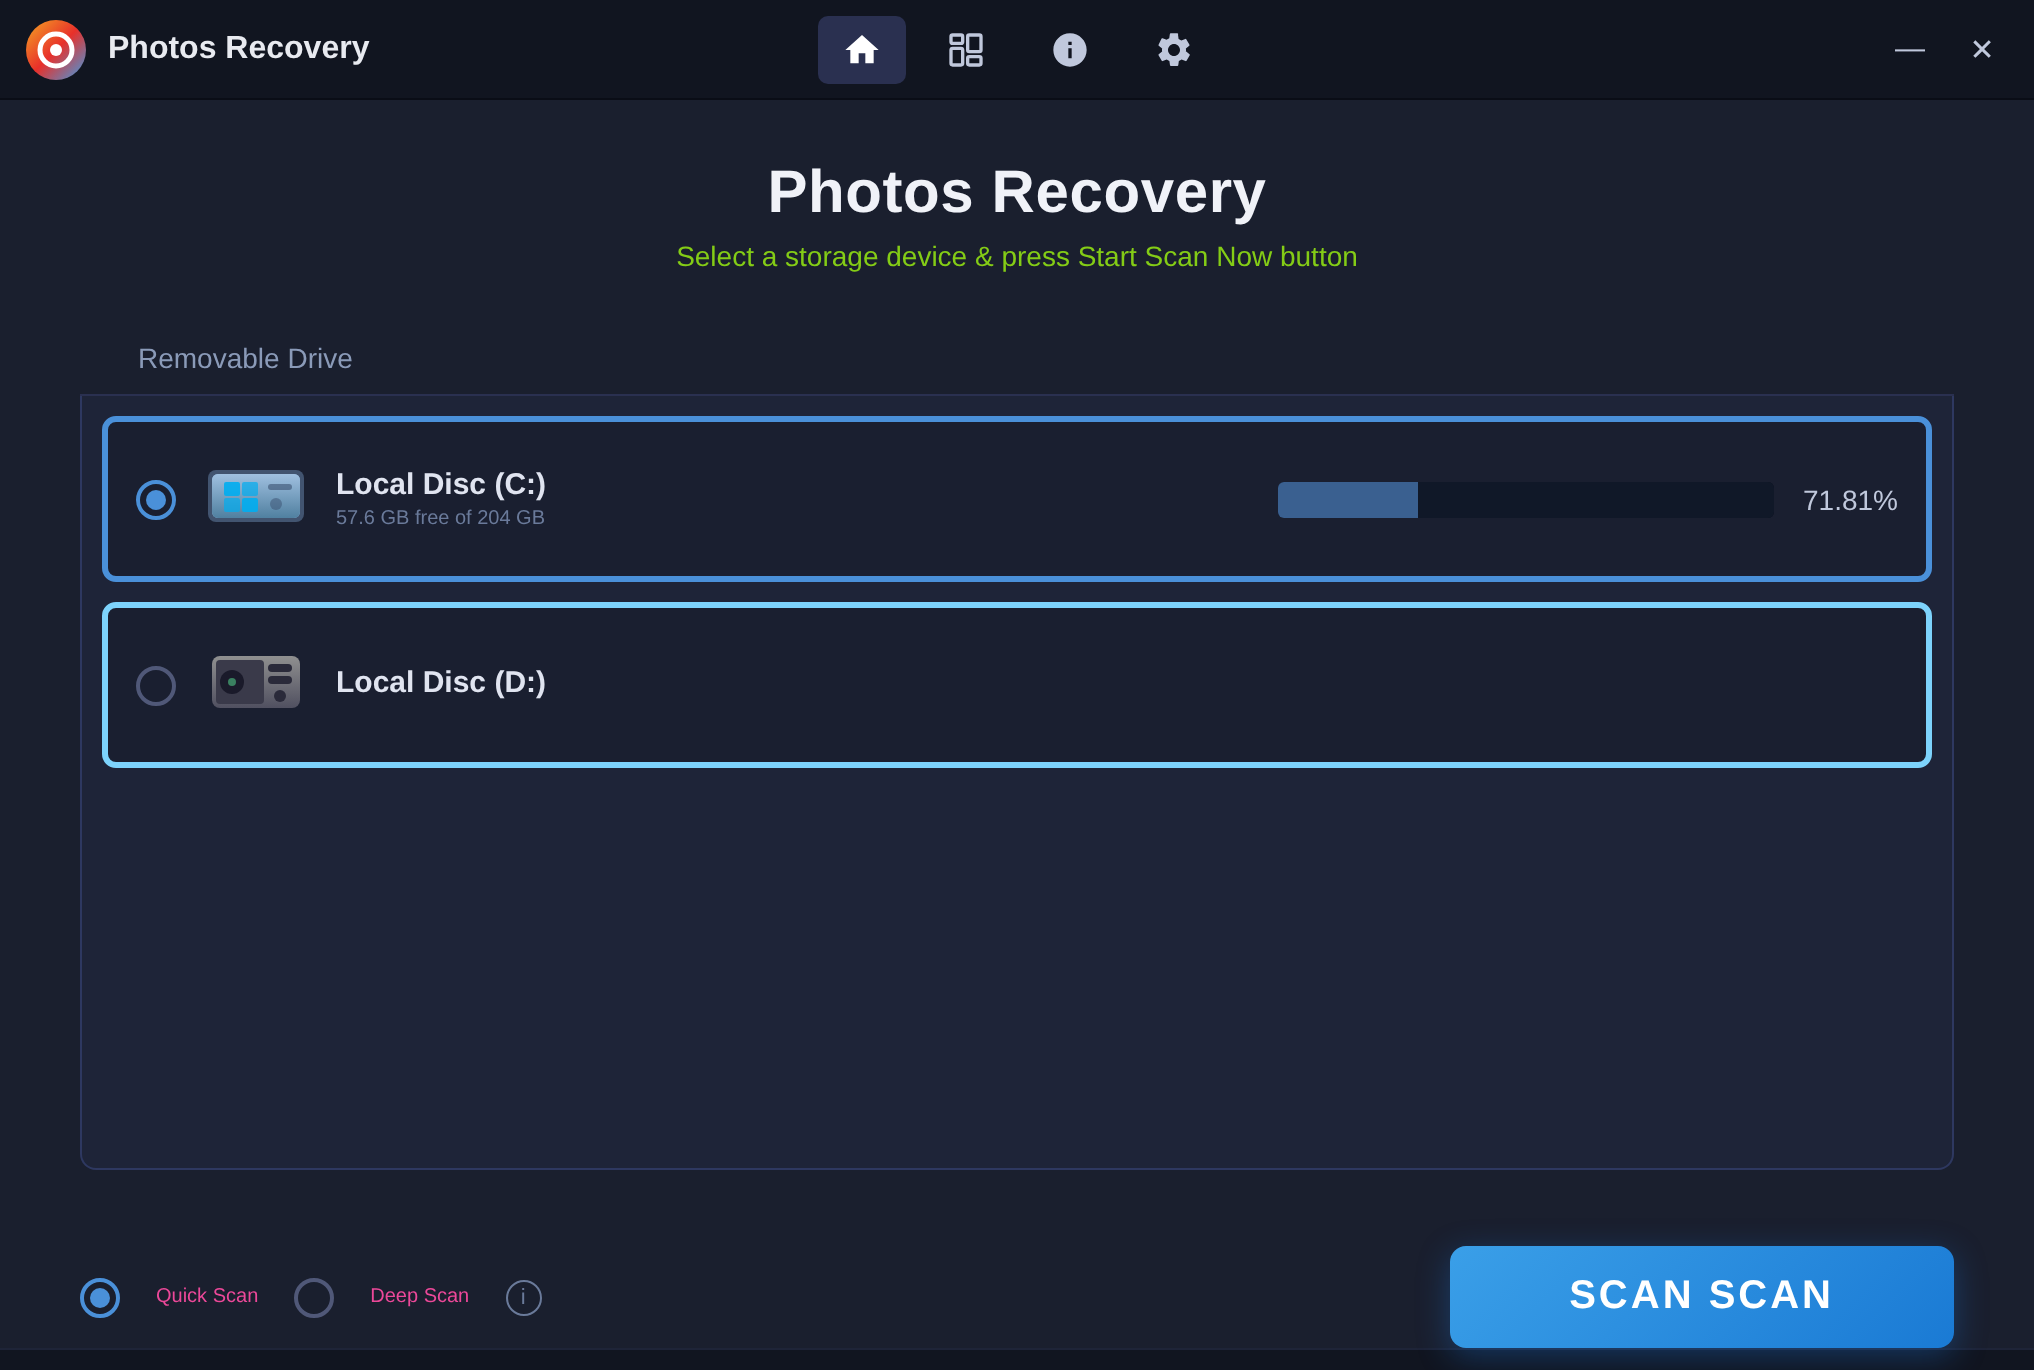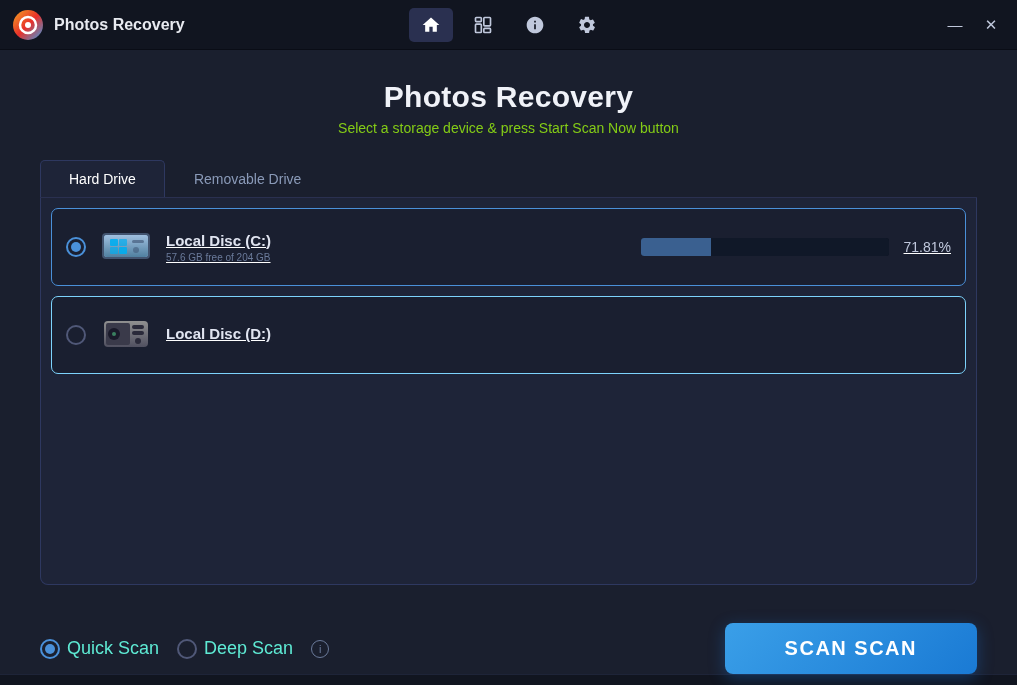--- a/index.html
+++ b/index.html
@@ -128,27 +128,26 @@
       border: 1px solid #2e3860;
       border-top: none;
       border-radius: 0 0 8px 8px;
       padding: 10px;
       flex: 1;
     }
     .drive-item {
       display: flex;
       align-items: center;
       padding: 16px 14px;
-      border: 1px solid #7dd3fc;
+      border: 3px solid #7dd3fc;
       border-radius: 7px;
       margin-bottom: 10px;
       background: #1a1f30;
       cursor: pointer;
       transition: border-color 0.15s;
-      text-decoration: underline;
     }
     .drive-item.selected {
       border-color: #4a90d9;
     }
     .drive-item:last-child { margin-bottom: 0; }
 
     .radio-outer {
       width: 20px;
       height: 20px;
       border-radius: 50%;
@@ -214,24 +213,24 @@
     }
     .scan-options {
       display: flex;
       align-items: center;
       gap: 18px;
       flex: 1;
     }
     .scan-option {
       display: flex;
       align-items: center;
-      gap: 7px;
-      cursor: pointer;
-      font-size: 18px;
-      color: #5eead4;
+      gap: 18px;
+      cursor: pointer;
+      font-size: 10px;
+      color: #ec4899;
     }
     .scan-option .radio-outer { margin-right: 0; }
     .info-icon {
       width: 18px;
       height: 18px;
       border-radius: 50%;
       border: 1.5px solid #6a7a9a;
       color: #6a7a9a;
       font-size: 11px;
       display: flex;
@@ -323,21 +322,20 @@
     <button class="win-btn">—</button>
     <button class="win-btn close">✕</button>
   </div>
 </div>
 
 <div class="main">
   <div class="page-title">Photos Recovery</div>
   <div class="page-subtitle">Select a storage device &amp; press Start Scan Now button</div>
 
   <div class="tabs">
-    <div class="tab active">Hard Drive</div>
     <div class="tab">Removable Drive</div>
   </div>
 
   <div class="drive-list-container">
 
     <div class="drive-item selected">
       <div class="radio-outer">
         <div class="radio-inner"></div>
       </div>
       <div class="drive-icon">

